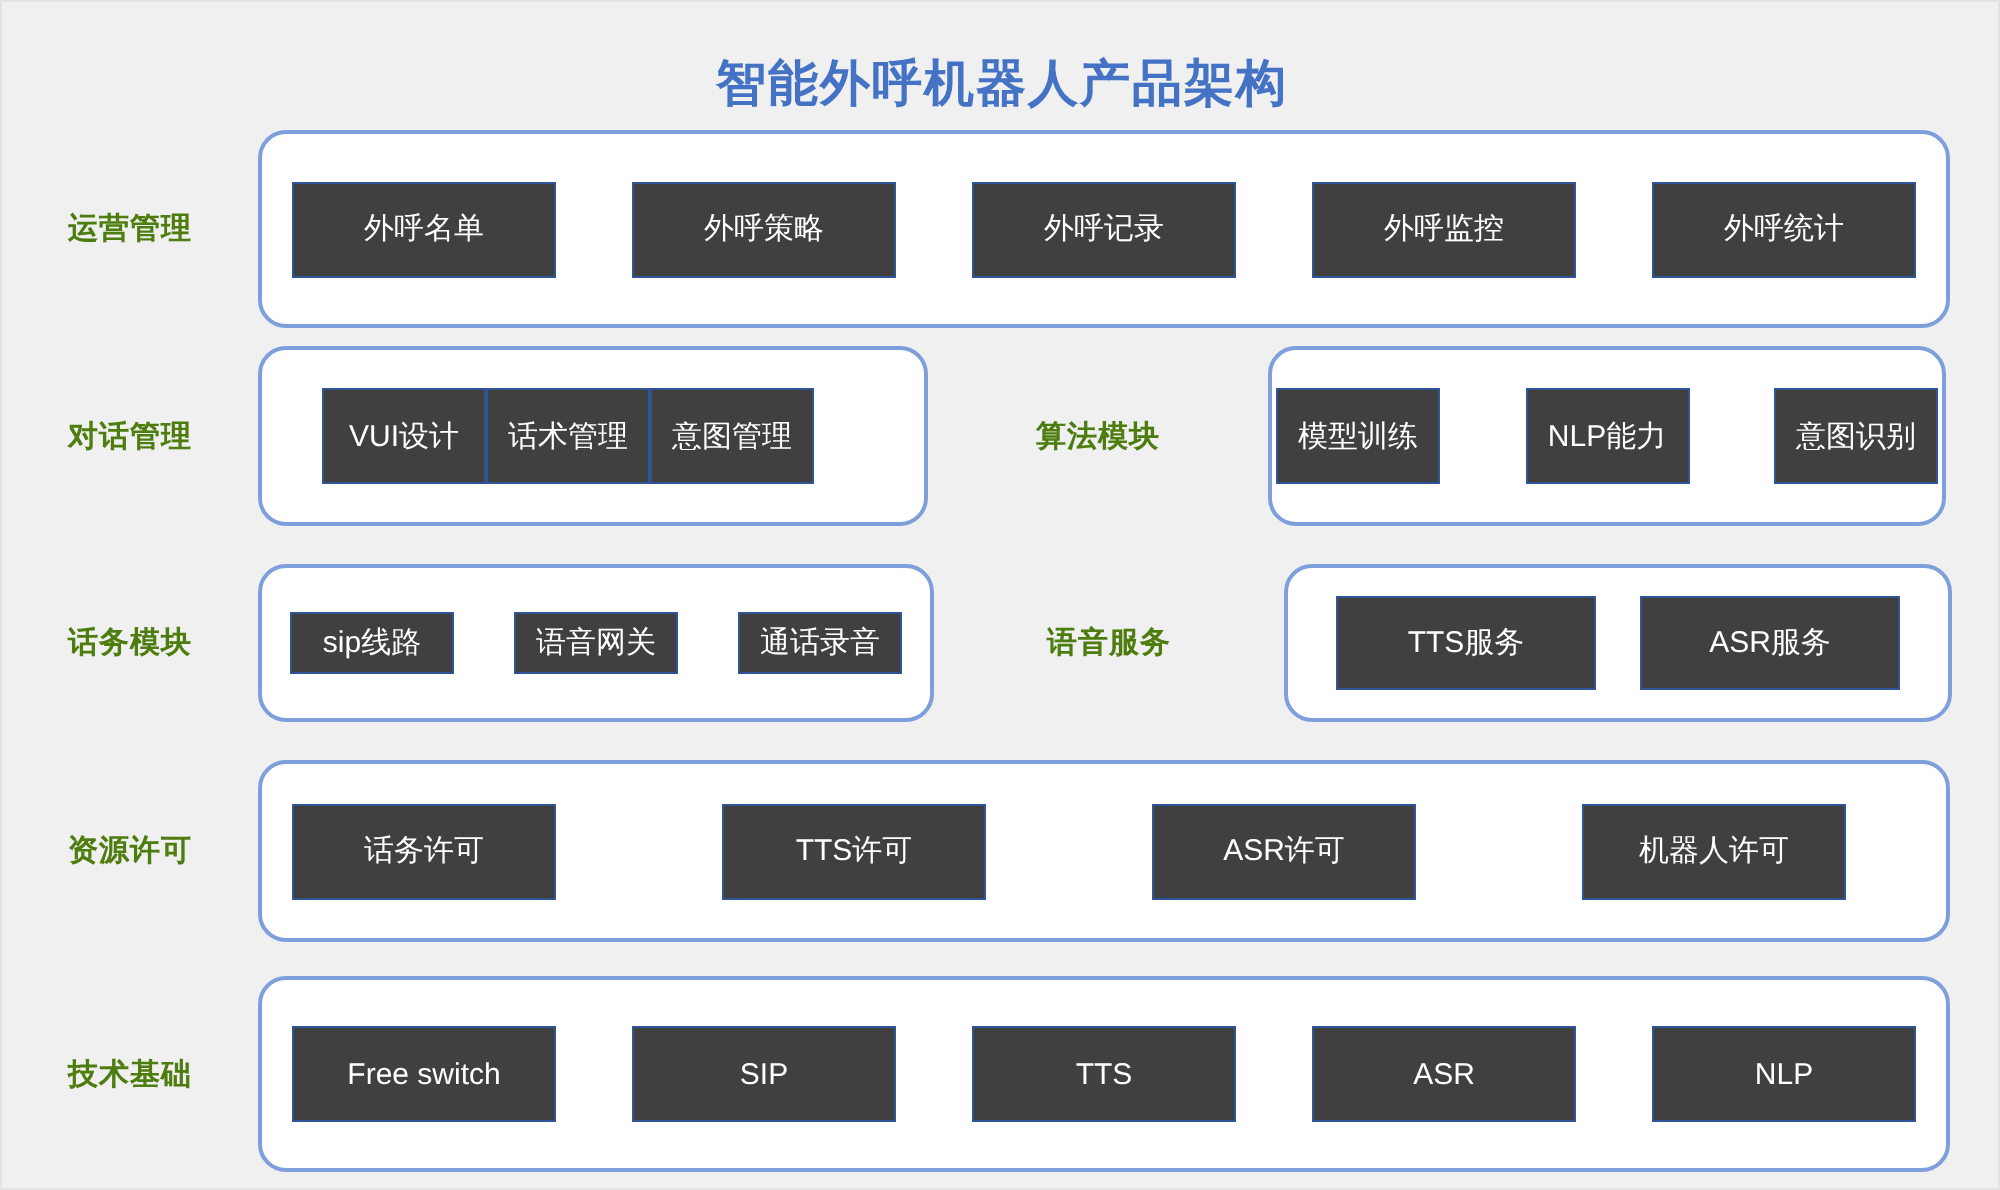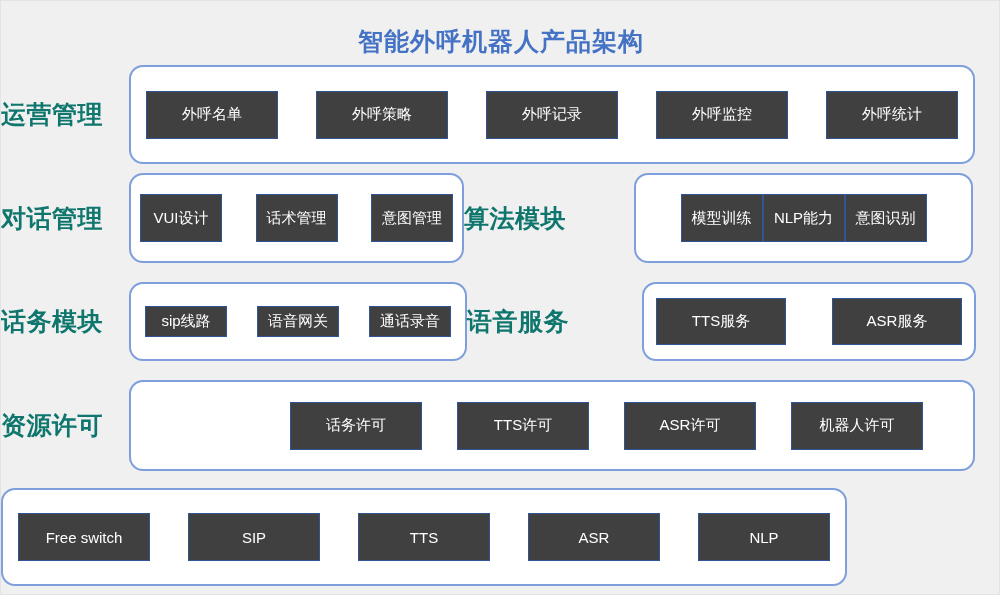--- a/index.html
+++ b/index.html
@@ -33,26 +33,26 @@
     letter-spacing: 1px;
   }
 
   
   .row {
     position: absolute;
     display: flex;
     align-items: center;
   }
   .row-label {
-    font-size: 25px;
+    font-size: 15px;
     font-weight: bold;
-    color: #0f766e;
+    color: #4d7c0f;
     white-space: nowrap;
     letter-spacing: 0.5px;
-    text-align: left;
+    text-align: center;
   }
   .group {
     box-sizing: border-box;
     background: #ffffff;
     border: 2px solid #7e9fdc;
     border-radius: 14px;
     display: flex;
     align-items: center;
     height: 100%;
   }
@@ -81,42 +81,42 @@
   #row1 { left: 0px; top: 64px; width: 1000px; height: 99px; }
   #row1 .row-label { width: 128px; }
   #row1 .group { width: 846px; }
   #row1 .group-inner { justify-content: space-between; padding: 0 15px; }
   #row1 .node { width: 132px; height: 48px; }
 
   
   #row2 { left: 0px; top: 172px; width: 1000px; height: 90px; }
   #row2 .row-label { width: 128px; }
   #row2 .group.left { width: 335px; }
-  #row2 .group.left .group-inner { justify-content: space-between; padding: 0 9px; }
+  #row2 .group.left .group-inner { padding: 0 30px; }
   #row2 .node { width: 82px; height: 48px; }
   #row2 .label-mid { width: 170px; }
   #row2 .group.right { width: 339px; }
-  #row2 .group.right .group-inner { justify-content: center; padding: 0 2px; }
+  #row2 .group.right .group-inner { justify-content: space-between; padding: 0 2px; }
 
   
   #row3 { left: 0px; top: 281px; width: 1000px; height: 79px; }
   #row3 .row-label { width: 128px; }
   #row3 .group.left { width: 338px; }
   #row3 .group.left .group-inner { justify-content: space-between; padding: 0 14px; }
   #row3 .node.s { width: 82px; height: 31px; }
   #row3 .label-mid { width: 175px; }
   #row3 .group.right { width: 334px; }
-  #row3 .group.right .group-inner { justify-content: space-between; padding: 0 12px; }
+  #row3 .group.right .group-inner { justify-content: space-between; padding: 0 24px; }
   #row3 .node.w { width: 130px; height: 47px; }
 
   
   #row4 { left: 0px; top: 379px; width: 1000px; height: 91px; }
   #row4 .row-label { width: 128px; }
   #row4 .group { width: 846px; }
-  #row4 .group-inner { justify-content: flex-end; padding: 0 15px; }
+  #row4 .group-inner { justify-content: space-between; padding: 0 15px; }
   #row4 .node { width: 132px; height: 48px; margin-right: 35px; }
 
   
   #row5 { left: 0px; top: 487px; width: 1000px; height: 98px; }
   #row5 .row-label { width: 128px; }
   #row5 .group { width: 846px; align-items: center; }
   #row5 .group-inner { justify-content: space-between; padding: 0 15px; }
   #row5 .node { width: 132px; height: 48px; }
 </style>
 </head>
@@ -182,20 +182,21 @@
       <div class="group-inner">
         <div class="node">话务许可</div>
         <div class="node">TTS许可</div>
         <div class="node">ASR许可</div>
         <div class="node">机器人许可</div>
       </div>
     </div>
   </div>
 
   <div class="row" id="row5">
+    <div class="row-label">技术基础</div>
     <div class="group">
       <div class="group-inner">
         <div class="node">Free switch</div>
         <div class="node">SIP</div>
         <div class="node">TTS</div>
         <div class="node">ASR</div>
         <div class="node">NLP</div>
       </div>
     </div>
   </div>

